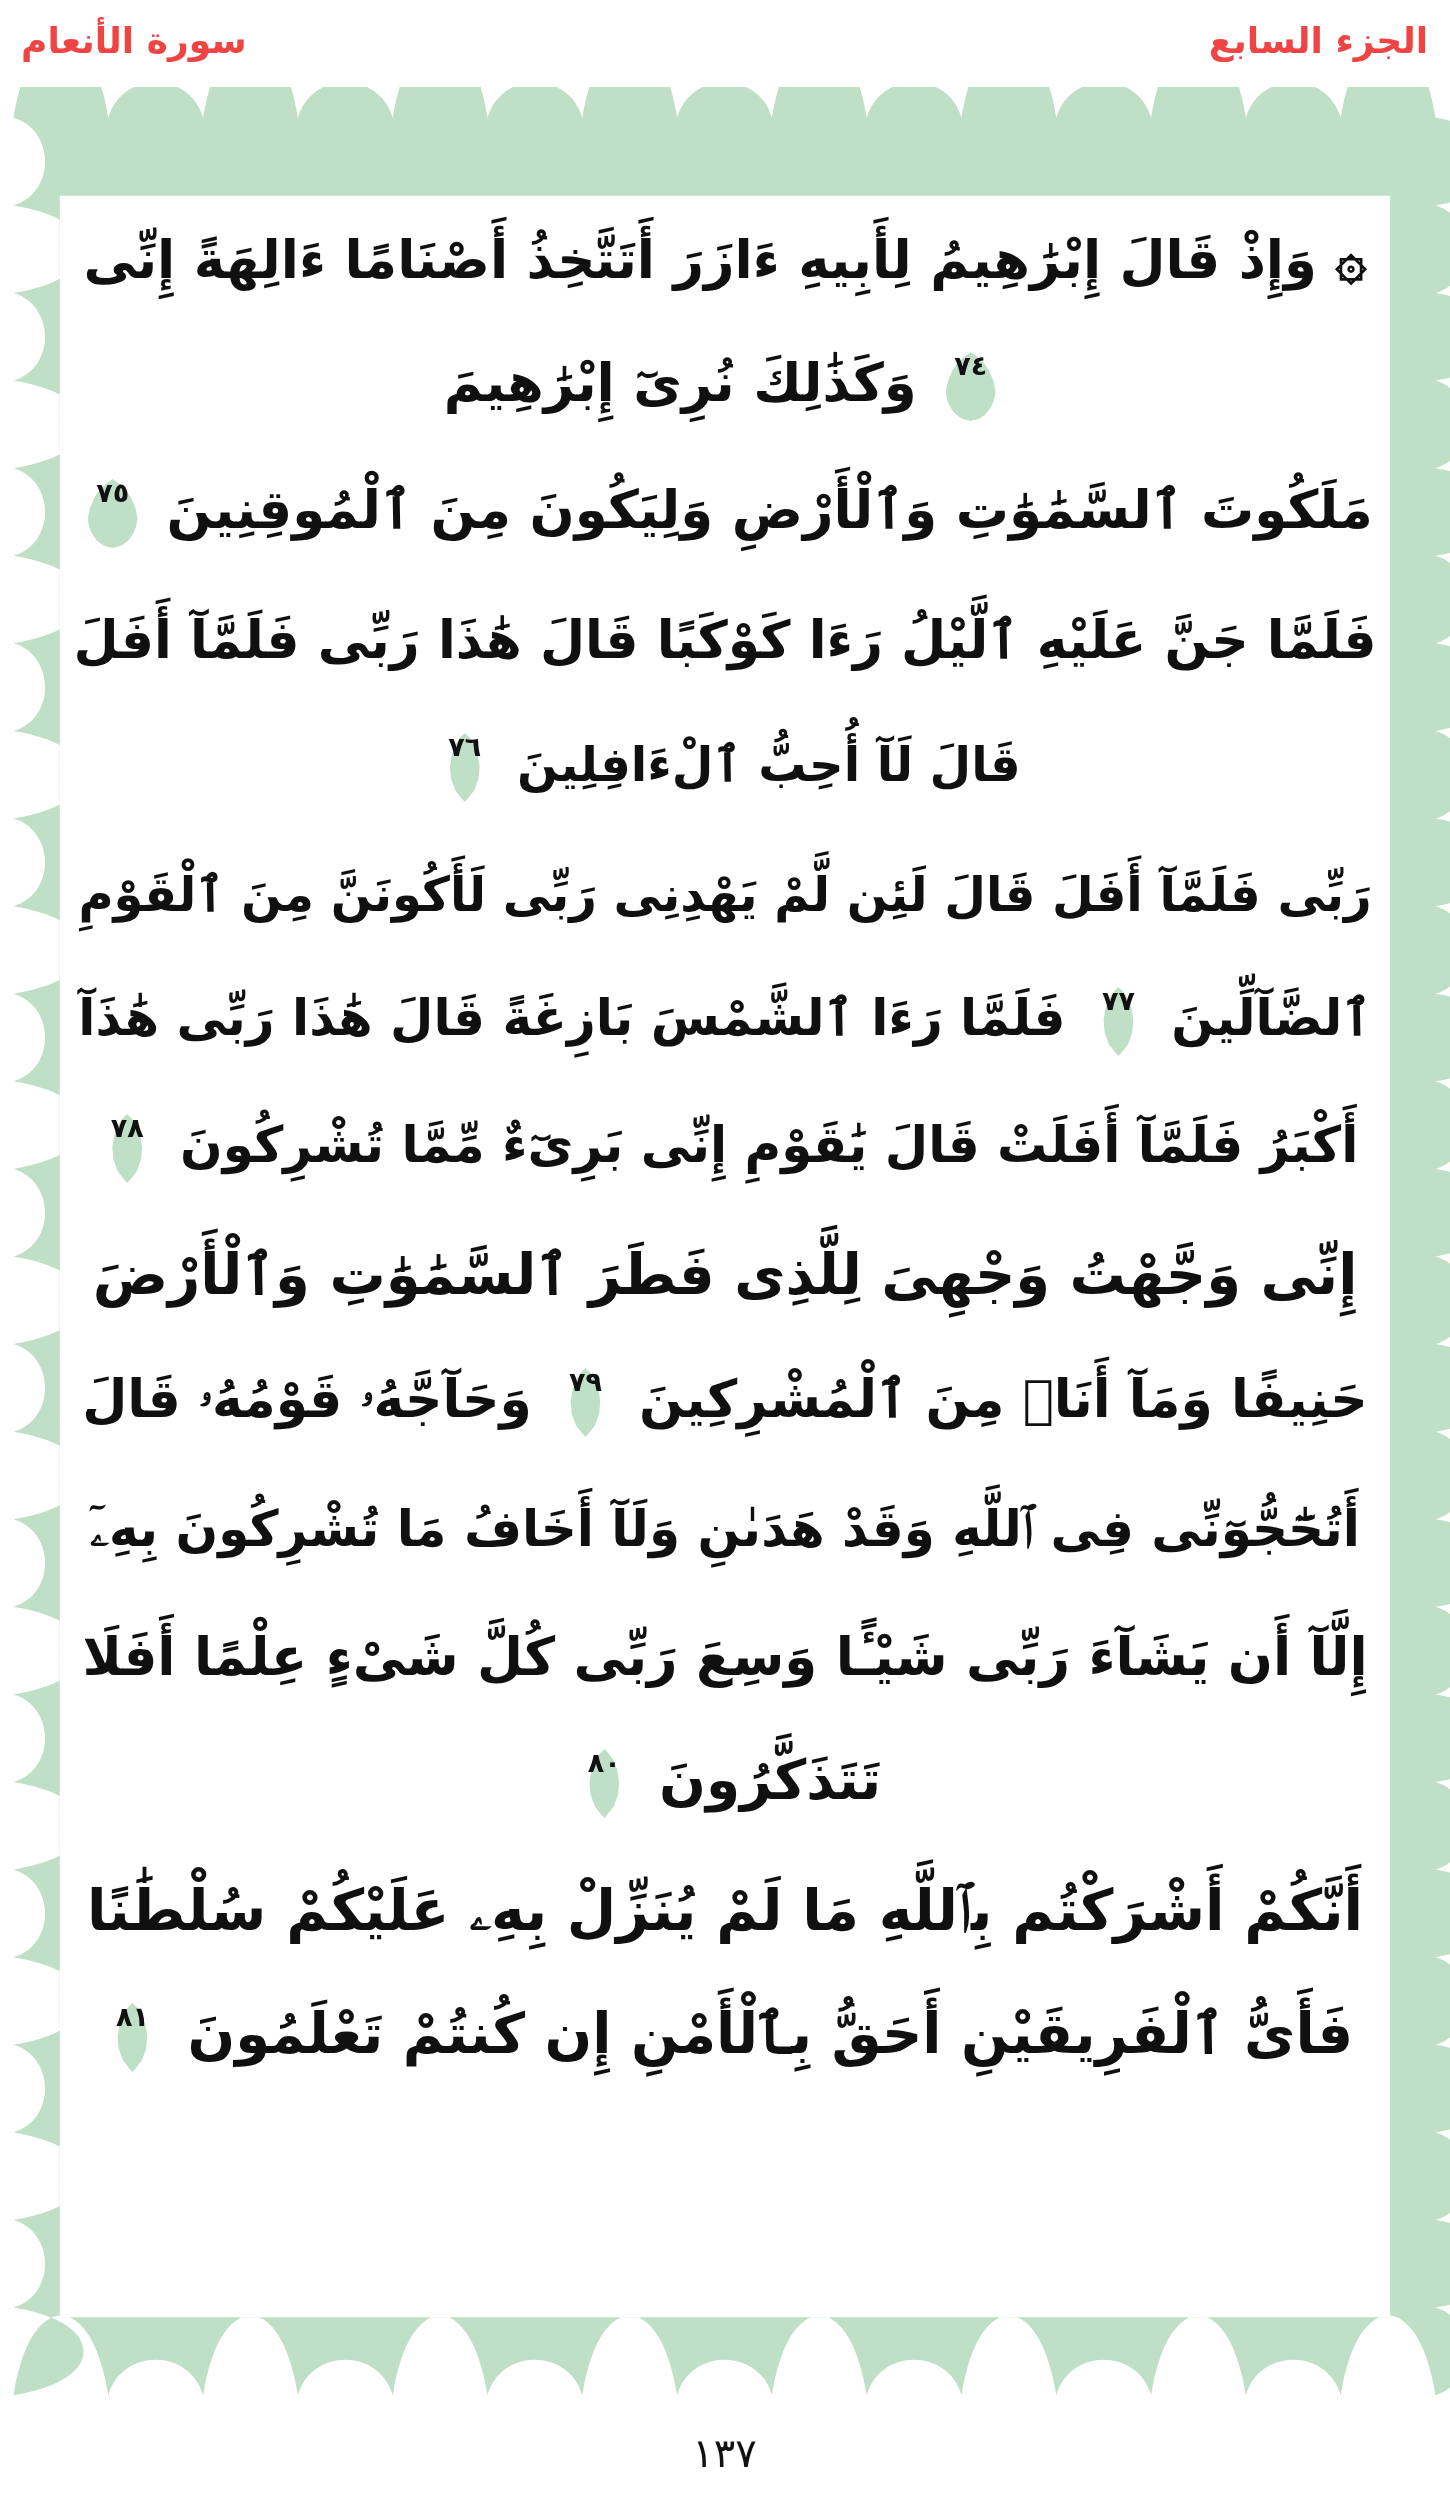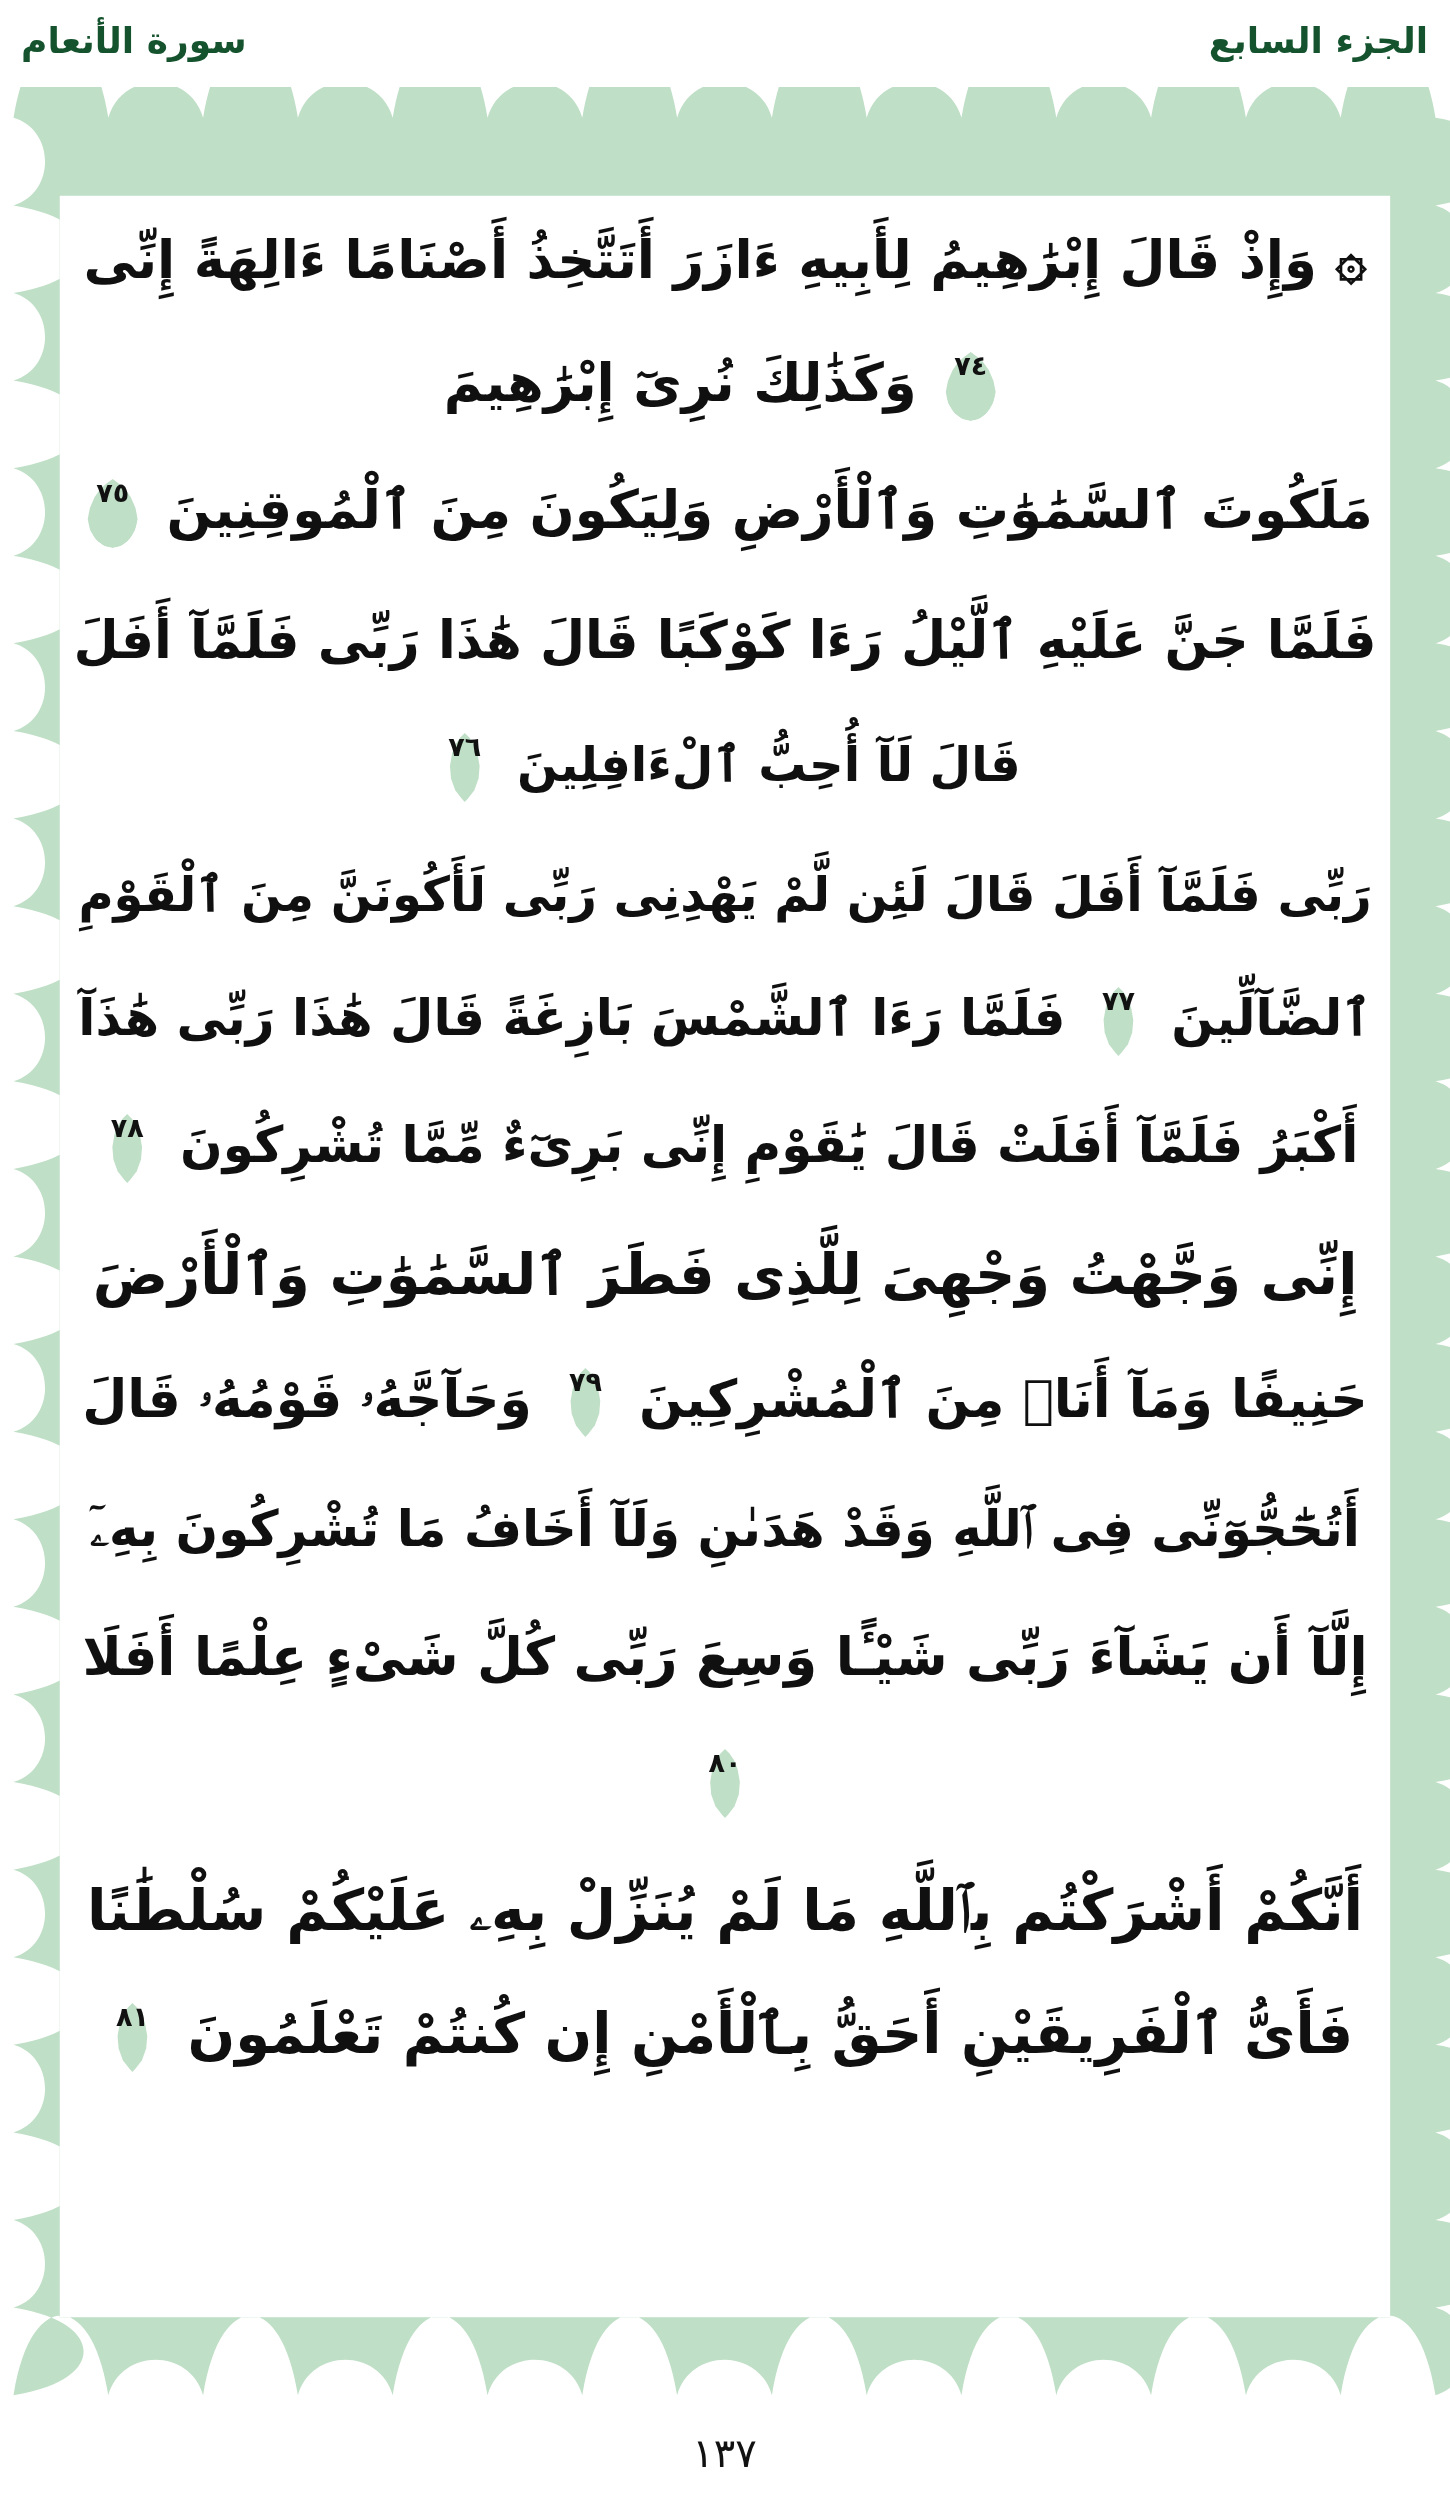--- a/index.html
+++ b/index.html
@@ -20,21 +20,21 @@
   
   .running-head {
     position: absolute;
     top: 5.4px;
     height: 71px;
     display: flex;
     align-items: center;
     font-family: "DejaVu Sans", "Liberation Sans", sans-serif;
     font-size: 36px;
     font-weight: 700;
-    color: #14532d;
+    color: #ef4444;
     letter-spacing: -0.9px;
     white-space: nowrap;
   }
   #head-juz  { right: 22px; }
   #head-surah{ left: 22px;  }
 
   
   #frame-wrap {
     position: absolute;
     left: 0;
@@ -201,21 +201,21 @@
             <span class="num">٧٩</span>
           </span><span> وَحَآجَّهُۥ قَوْمُهُۥ قَالَ </span></span>
       </div>
       <div class="qline tight">
         <span class="ar"><span> أَتُحَٰٓجُّوٓنِّى فِى ٱللَّهِ وَقَدْ هَدَىٰنِ وَلَآ أَخَافُ مَا تُشْرِكُونَ بِهِۦٓ </span></span>
       </div>
       <div class="qline tight">
         <span class="ar" style="font-size: 53px;"><span> إِلَّآ أَن يَشَآءَ رَبِّى شَيْـًٔا وَسِعَ رَبِّى كُلَّ شَىْءٍ عِلْمًا أَفَلَا </span></span>
       </div>
       <div class="qline tight">
-        <span class="ar" style="font-size: 55px;"><span class="ayah-marker">
+        <span class="ar" style="font-size: 55px;"><span> تَتَذَكَّرُونَ </span><span class="ayah-marker">
             <span class="petal slim" style="background: rgb(191, 223, 198);"></span>
             <span class="num">٨٠</span>
           </span></span>
       </div>
       <div class="qline tighter">
         <span class="ar" style="font-size: 57px;"><span> أَنَّكُمْ أَشْرَكْتُم بِٱللَّهِ مَا لَمْ يُنَزِّلْ بِهِۦ عَلَيْكُمْ سُلْطَٰنًا </span></span>
       </div>
       <div class="qline tight">
         <span class="ar" style="font-size: 56px;"><span> فَأَىُّ ٱلْفَرِيقَيْنِ أَحَقُّ بِٱلْأَمْنِ إِن كُنتُمْ تَعْلَمُونَ </span><span class="ayah-marker">
             <span class="petal slim" style="background: rgb(191, 223, 198);"></span>

